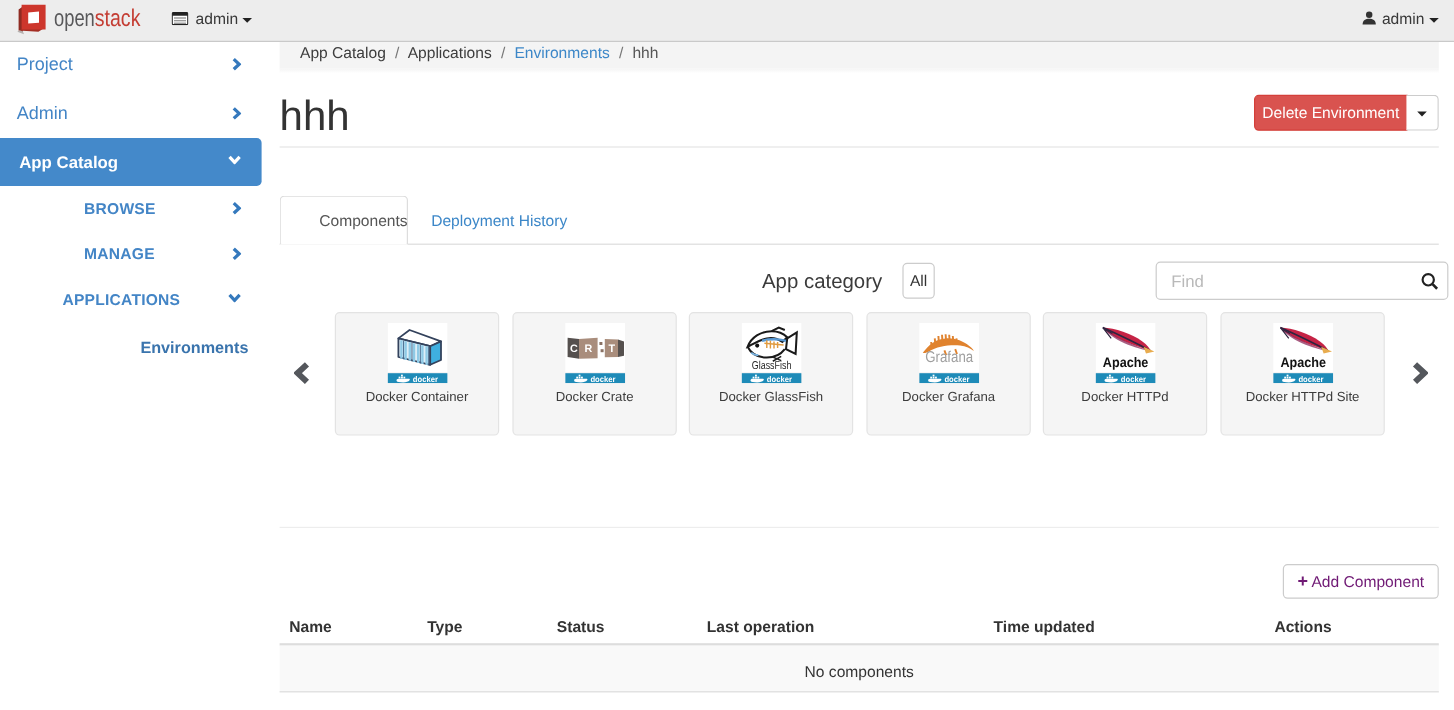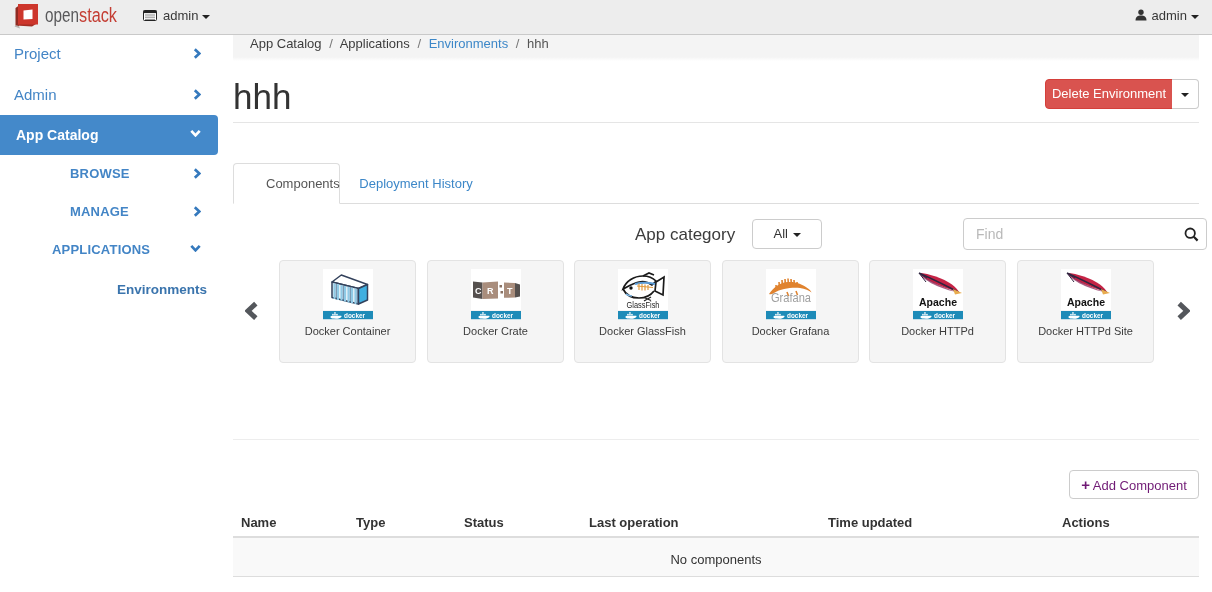--- a/index.html
+++ b/index.html
@@ -34,21 +34,21 @@
 .delbtn{position:absolute;left:1045px;top:79px;height:30px;}
 .delbtn .main{display:inline-block;height:30px;line-height:28px;width:128px;text-align:center;background:#d9534f;border:1px solid #d43f3a;color:#fff;font-size:13px;border-radius:4px 0 0 4px;vertical-align:top;}
 .delbtn .dd{display:inline-block;height:30px;width:27px;background:#fff;border:1px solid #ccc;border-left:0;border-radius:0 4px 4px 0;vertical-align:top;text-align:center;line-height:28px;margin-left:-1px;}
 
 .tabline{position:absolute;left:233px;top:203px;width:966px;height:0;border-top:1px solid #ddd;}
 .tab1{position:absolute;left:233px;top:163px;width:107px;height:41px;background:#fff;border:1px solid #ddd;border-bottom:1px solid #fff;border-radius:4px 4px 0 0;line-height:39px;text-align:center;color:#555;font-size:13px;z-index:2;padding-left:32px;}
 .tab2{position:absolute;left:345px;top:163px;width:142px;height:41px;line-height:41px;text-align:center;color:#3c87c8;font-size:13px;}
 
 .apph{position:absolute;left:251px;top:218px;font-size:24px;color:#333;}
 .appcat{position:absolute;left:635px;top:225px;font-size:17px;color:#3b3b3b;}
-.allbtn{position:absolute;left:752px;top:219px;width:70px;height:30px;background:#fff;border:1px solid #ccc;border-radius:4px;text-align:center;line-height:28px;font-size:13px;color:#333;}
+.allbtn{position:absolute;left:752px;top:219px;width:27px;height:30px;background:#fff;border:1px solid #ccc;border-radius:4px;text-align:center;line-height:28px;font-size:13px;color:#333;}
 .findbox{position:absolute;left:963px;top:218px;width:244px;height:32px;background:#fff;border:1px solid #ccc;border-radius:4px;}
 .findbox .ph{position:absolute;left:12px;top:7px;font-size:14px;color:#b9b9b9;}
 .findbox svg{position:absolute;right:7px;top:8px;}
 
 .carl{position:absolute;left:245px;top:301px;}
 .carr{position:absolute;left:1177px;top:301px;}
 .card{position:absolute;top:260px;width:137px;height:103px;background:#f5f5f5;border:1px solid #e3e3e3;border-radius:4px;text-align:center;}
 .card .ic{margin:8px auto 0 auto;width:50px;height:52px;}
 .card .lbl{margin-top:1px;font-size:11px;color:#3c3c3c;}
 

